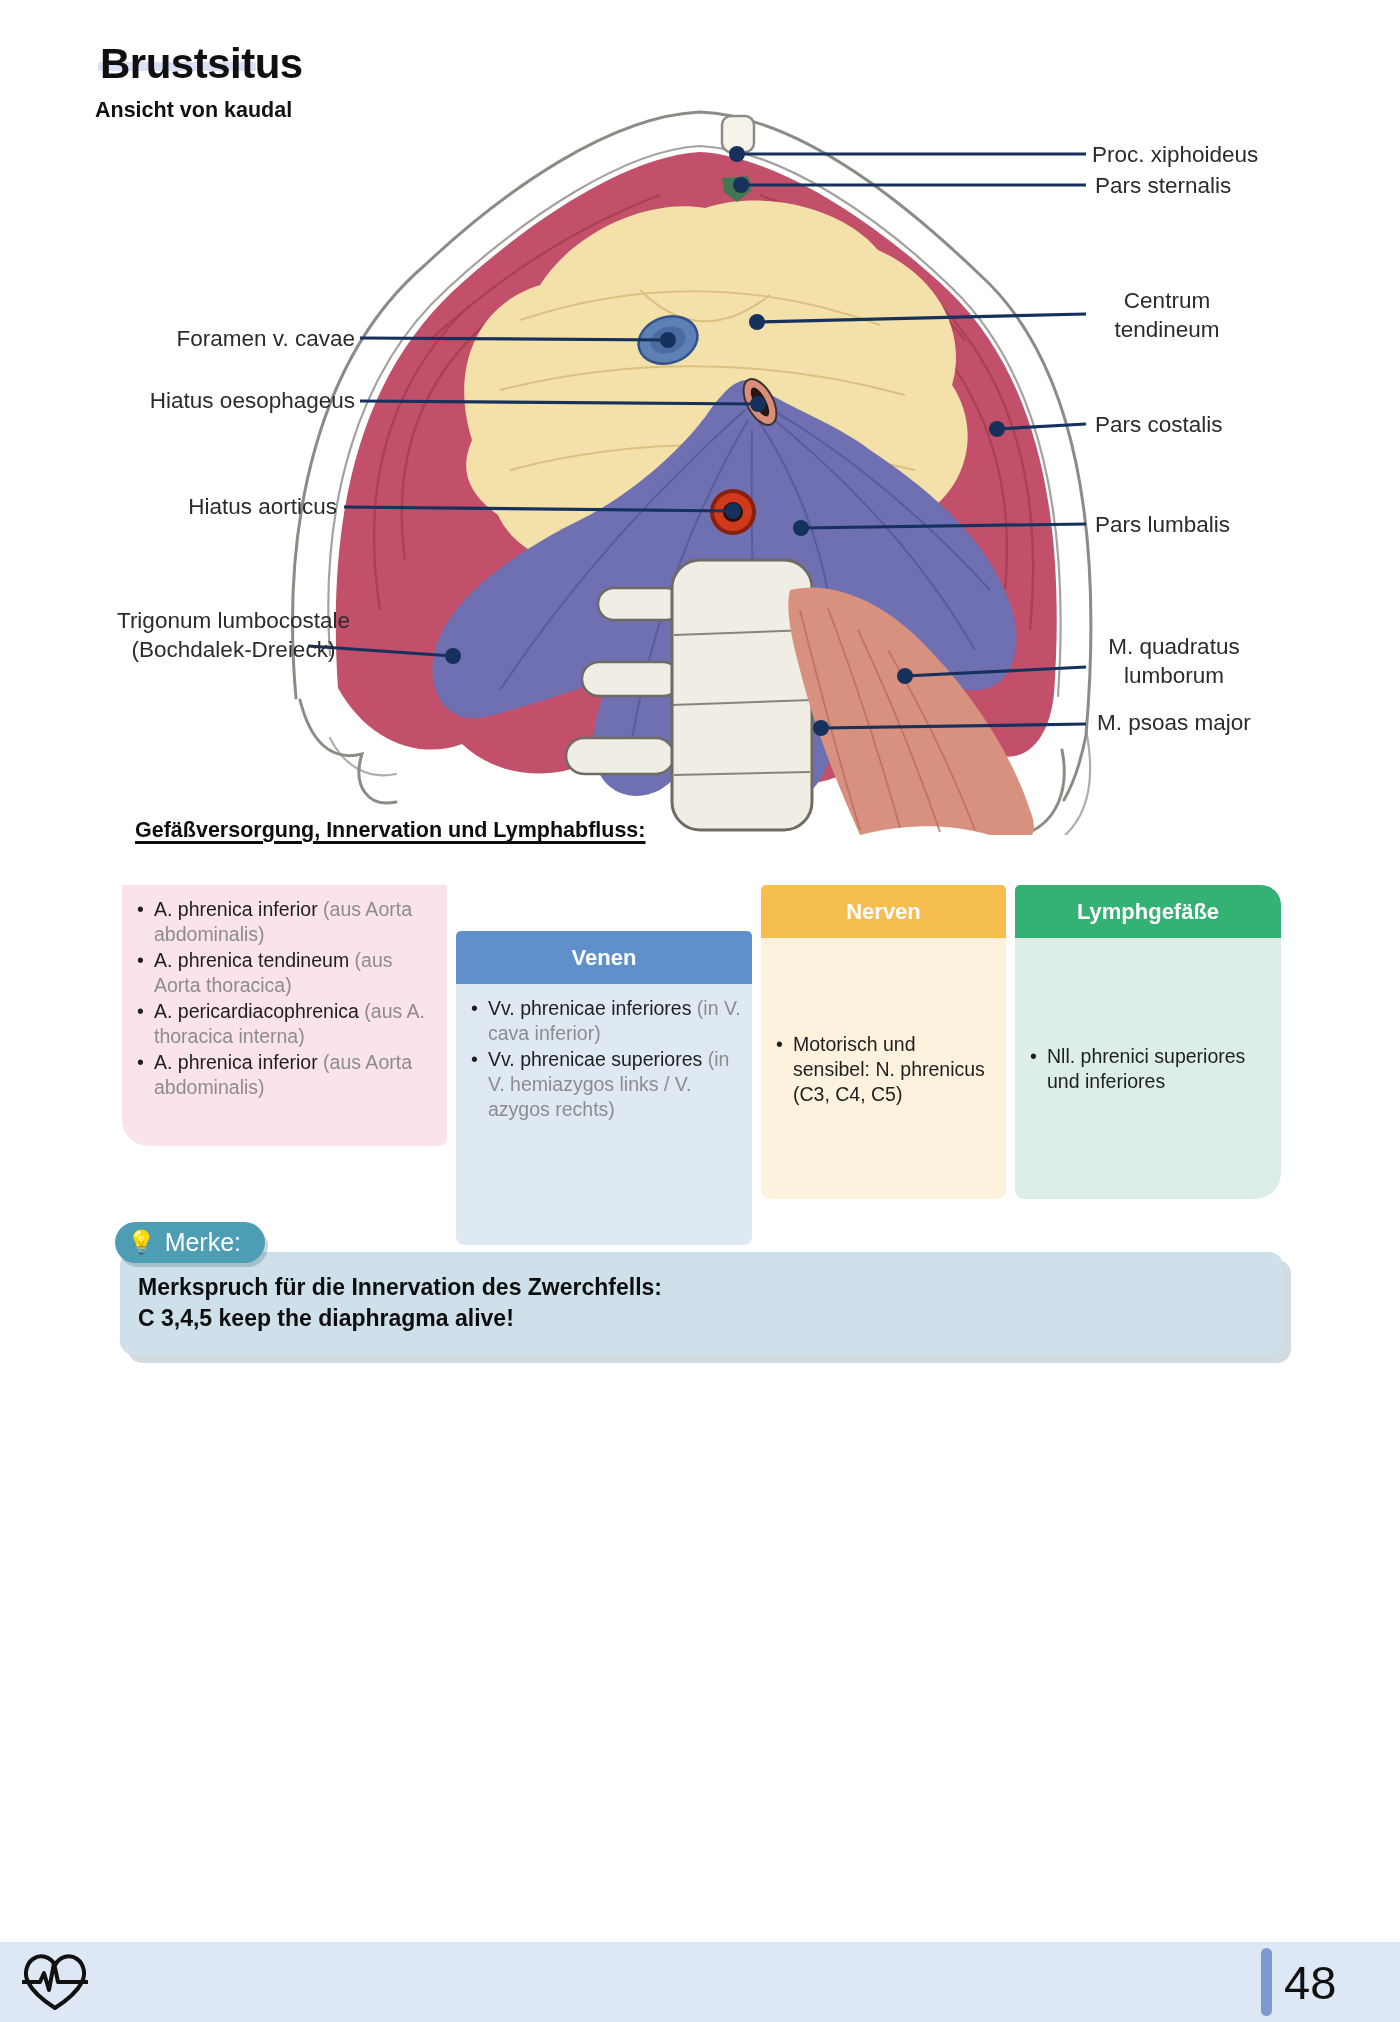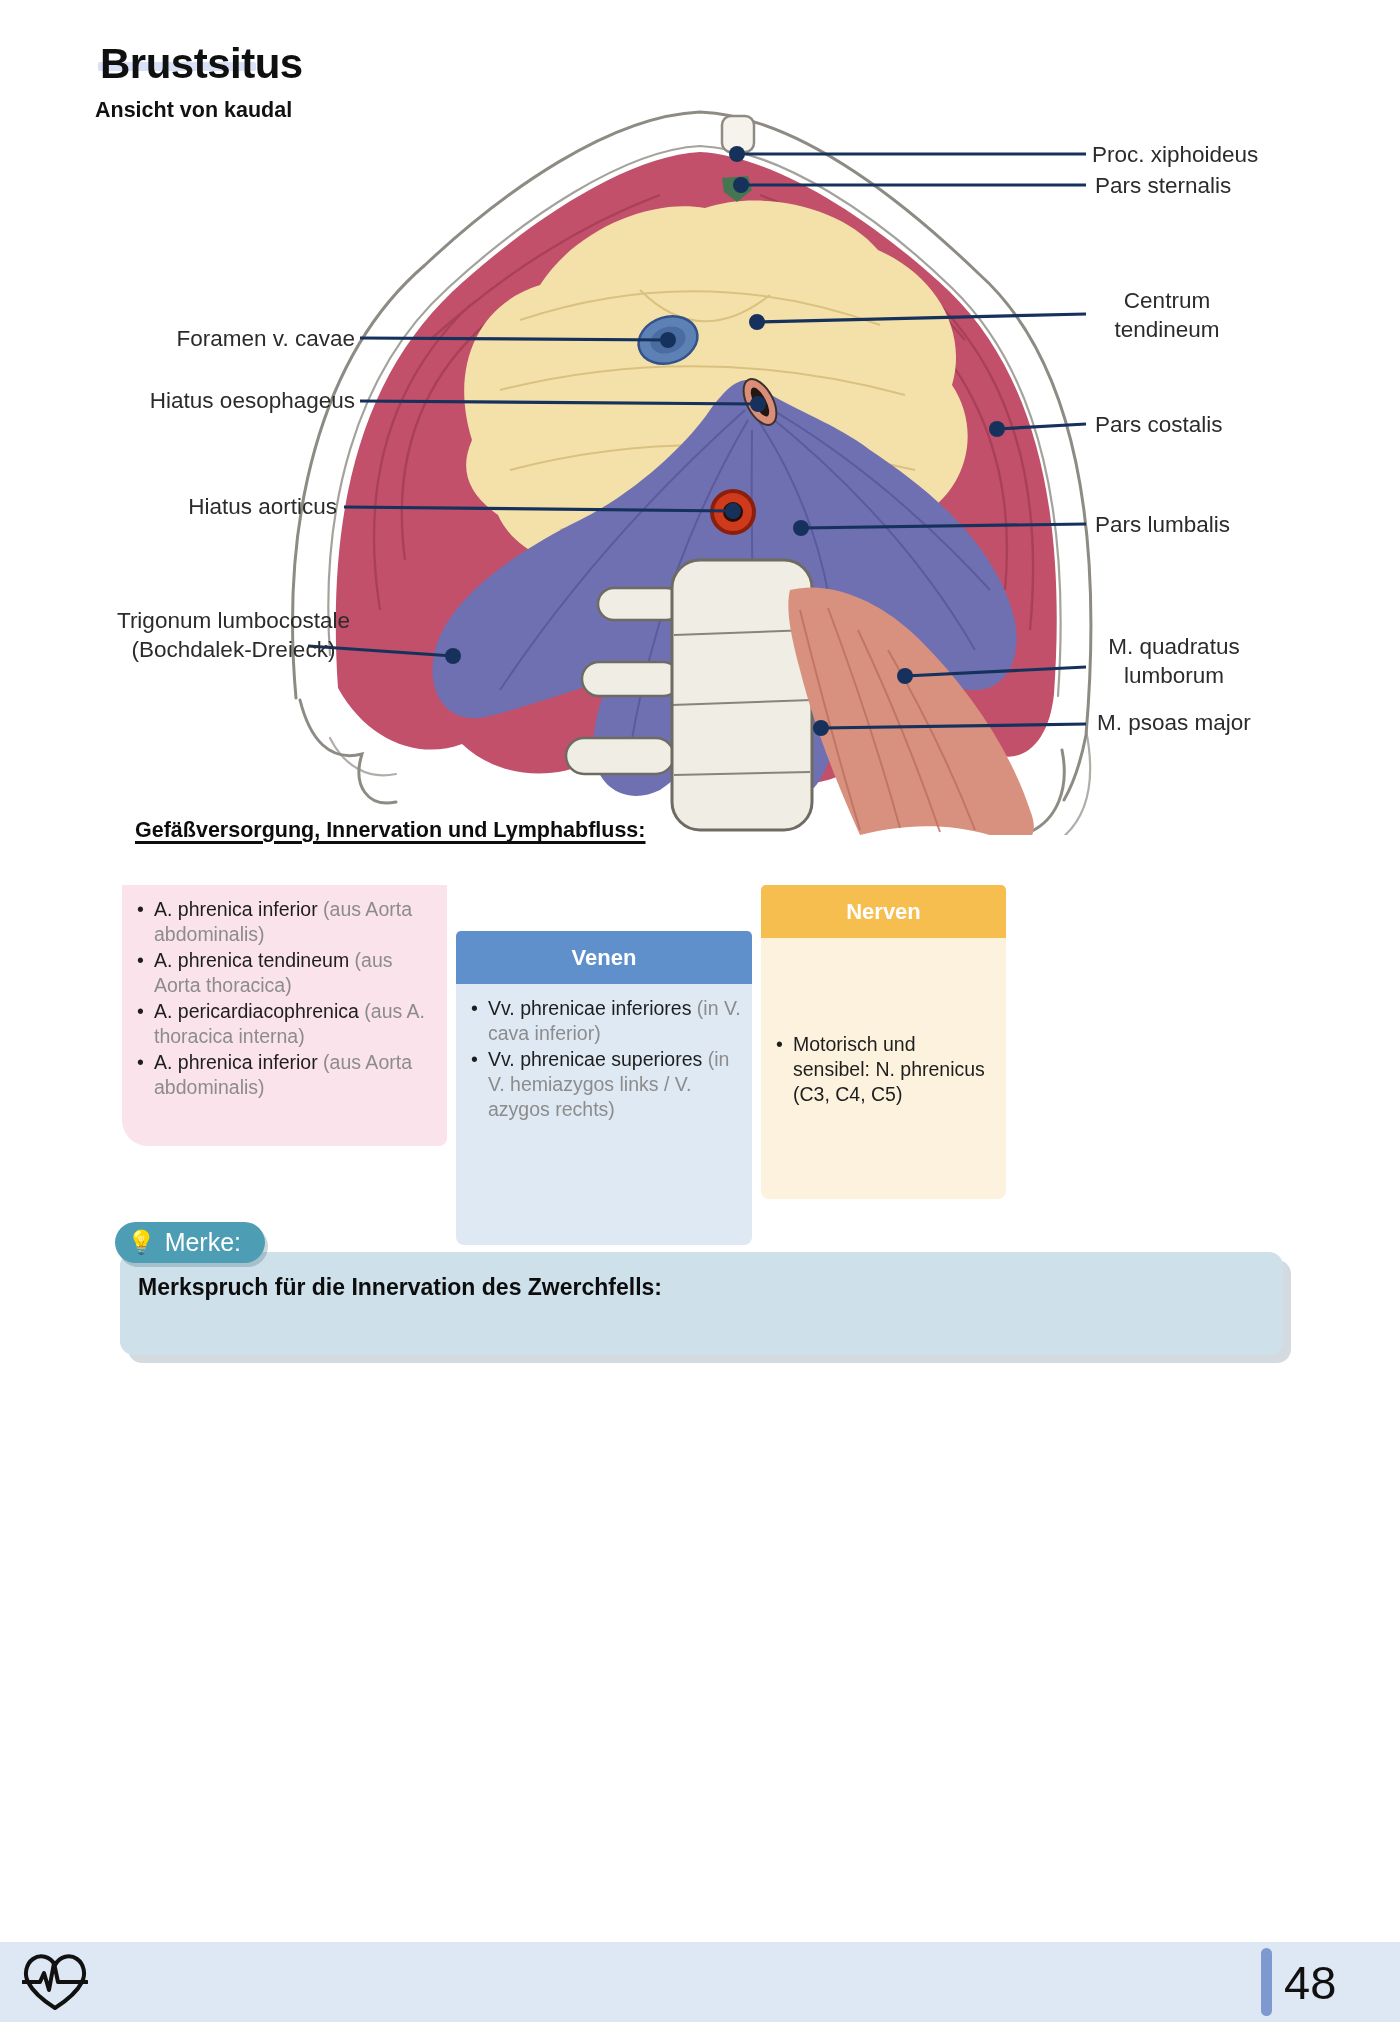--- a/index.html
+++ b/index.html
@@ -222,31 +222,40 @@
 
       <div>
         <div class="thead th-ner">Nerven</div>
         <div class="tbody tb-ner">
           <ul>
             <li><span class="m">Motorisch und sensibel: N. phrenicus (C3, C4, C5)</span></li>
           </ul>
         </div>
       </div>
 
+      <div>
+        <div class="thead th-lym">Lymphgefäße</div>
+        <div class="tbody tb-lym">
+          <ul>
+            <li><span class="m">Nll. phrenici superiores und inferiores</span></li>
+          </ul>
+        </div>
+      </div>
 
     </div>
   </section>
 
   <section class="merke">
     <div class="merke-badge">
       <span class="bulb">💡</span>
       <span>Merke:</span>
     </div>
     <div class="merke-box">
       <div>Merkspruch für die Innervation des Zwerchfells:</div>
+      <div>C 3,4,5 keep the diaphragma alive!</div>
     </div>
   </section>
 
   <footer class="footer">
     <svg class="heart-logo" width="66" height="62" viewBox="0 0 66 62">
       <path d="M 33,14 C 28,5 18,3 11,8 C 4,13 2,23 6,31 C 11,41 22,50 33,57 C 44,50 55,41 60,31 C 64,23 62,13 55,8 C 48,3 38,5 33,14 Z" fill="none" stroke="#111" stroke-width="4" stroke-linejoin="round"></path>
       <polyline points="1,31 18,31 22,22 27,39 32,12 36,31 65,31" fill="none" stroke="#111" stroke-width="4" stroke-linejoin="round" stroke-linecap="round"></polyline>
     </svg>
     <div class="page-bar"></div>
     <div class="page-num">48</div>

